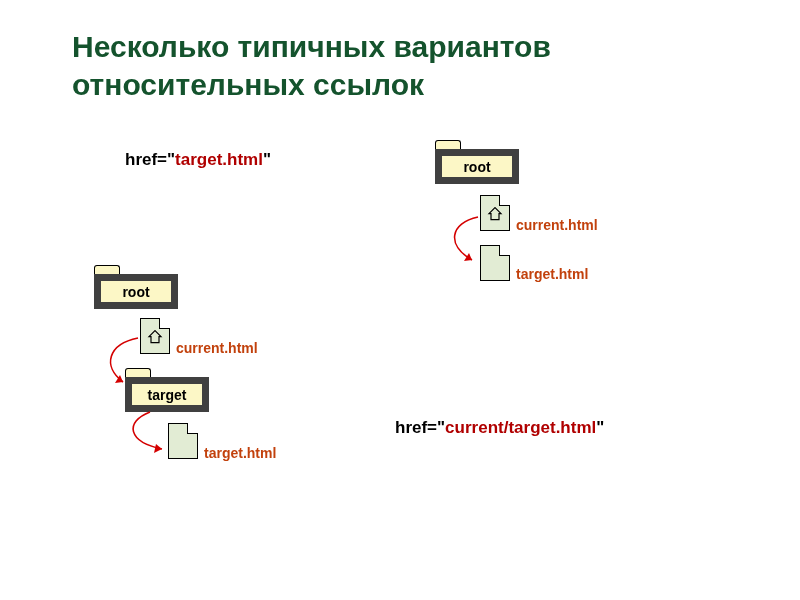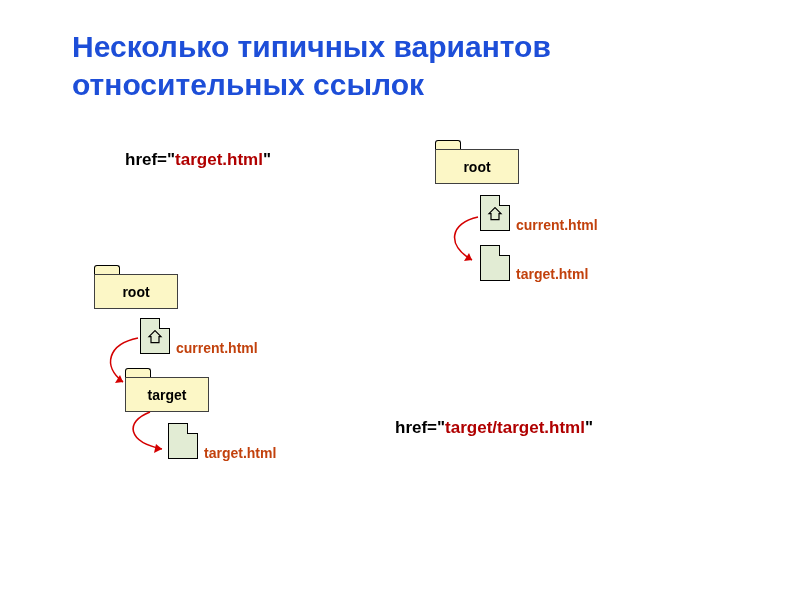--- a/index.html
+++ b/index.html
@@ -10,21 +10,21 @@
     font-family: Verdana, Geneva, sans-serif;
     position: relative;
     overflow: hidden;
   }
   .title {
     position: absolute;
     top: 28px;
     left: 72px;
     font-size: 30px;
     font-weight: bold;
-    color: #1d4ed8;
+    color: #14532d;
     line-height: 1.25;
     white-space: pre-line;
   }
   .href-label {
     position: absolute;
     font-size: 17px;
     font-weight: bold;
     color: #000;
     white-space: nowrap;
   }
@@ -43,21 +43,21 @@
     background: #fcf7c6;
     border: 1px solid #000;
     border-bottom: none;
     border-radius: 3px 3px 0 0;
   }
   .folder .body {
     position: absolute;
     left: 0; top: 9px;
     width: 84px; height: 35px;
     background: #fcf7c6;
-    border: 1px solid #404040;
+    border: 7px solid #404040;
     display: flex;
     align-items: center;
     justify-content: center;
     font-size: 14px;
     font-weight: bold;
     color: #000;
   }
 
   .file {
     position: absolute;
@@ -117,21 +117,21 @@
 <body>
 
 <div class="title">Несколько типичных вариантов
 относительных ссылок</div>
 
 <div class="href-label" style="left:125px; top:150px;">
   <span class="q">href="</span><span class="val">target.html</span><span class="q">"</span>
 </div>
 
 <div class="href-label" style="left:395px; top:418px;">
-  <span class="q">href="</span><span class="val">target/target.html</span><span class="q">"</span>
+  <span class="q">href="</span><span class="val">current/target.html</span><span class="q">"</span>
 </div>
 
 <div class="folder" style="left:435px; top:140px;">
   <div class="tab"></div>
   <div class="body">root</div>
 </div>
 
 <div class="file" style="left:480px; top:195px;">
   <div class="page"></div>
   <svg class="home" width="16" height="16">

